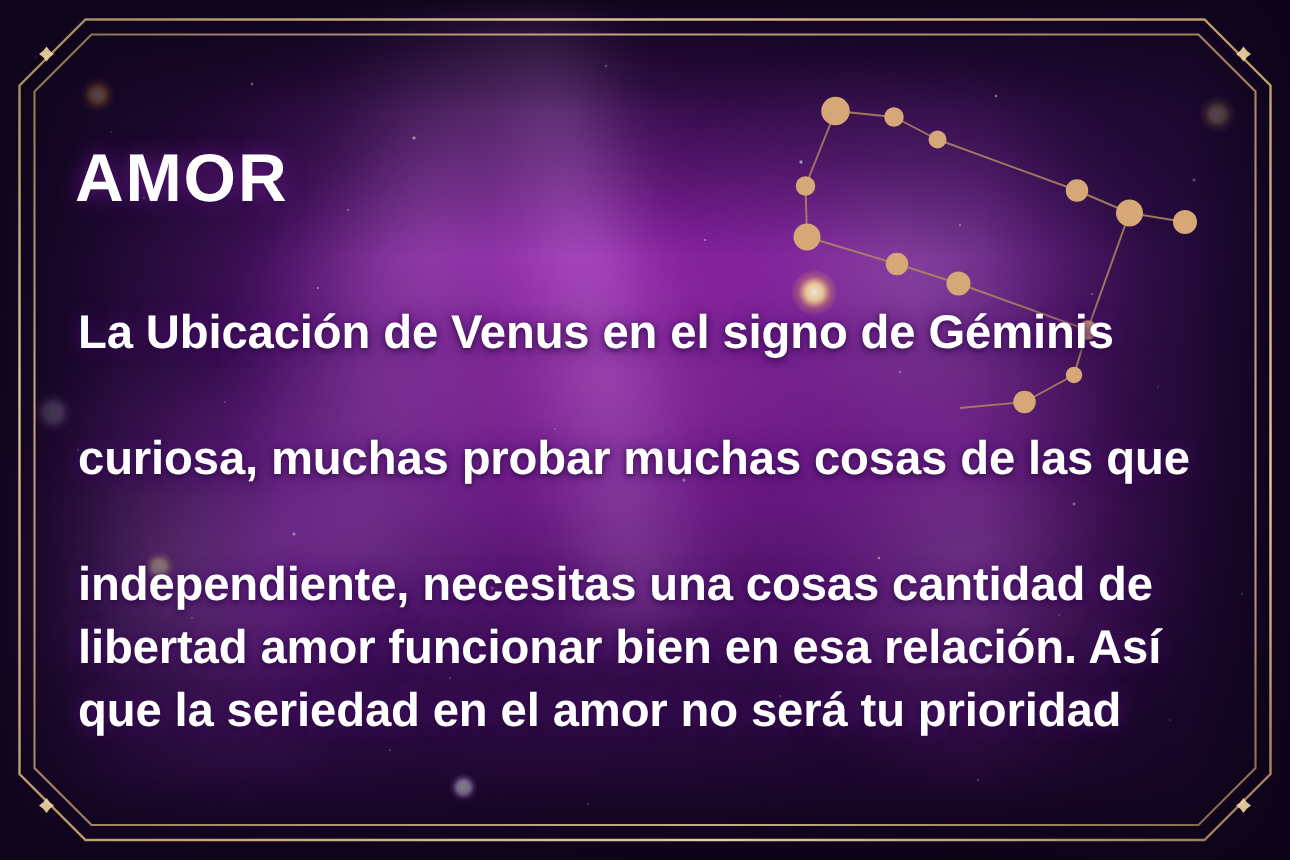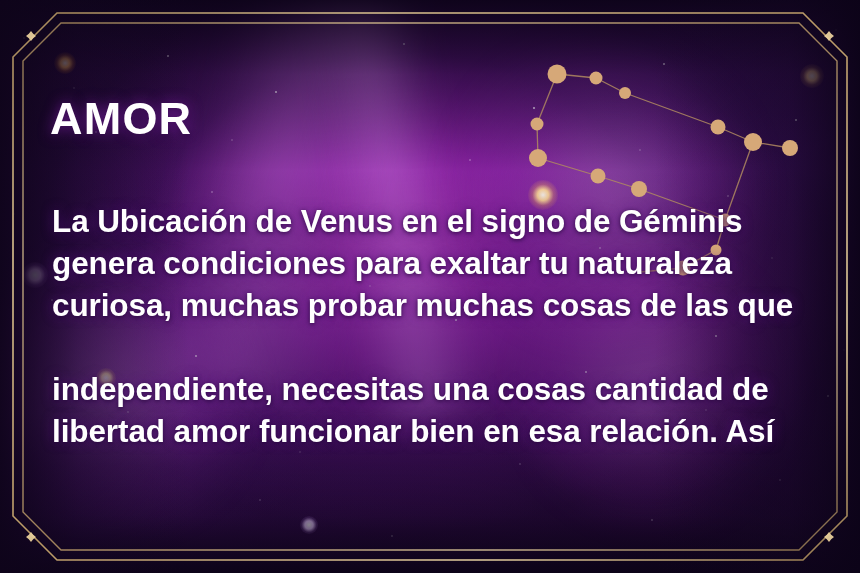--- a/index.html
+++ b/index.html
@@ -217,22 +217,22 @@
       <path d="M829,41 L831.2,38.2 L834,36 L831.2,33.8 L829,31 L826.8,33.8 L824,36 L826.8,38.2 Z"></path>
       <path d="M31,542 L33.2,539.2 L36,537 L33.2,534.8 L31,532 L28.8,534.8 L26,537 L28.8,539.2 Z"></path>
       <path d="M829,542 L831.2,539.2 L834,537 L831.2,534.8 L829,532 L826.8,534.8 L824,537 L826.8,539.2 Z"></path>
     </g>
   </svg>
 
   <div class="content">
     <div class="heading">AMOR</div>
     <div class="body-copy">
       <span>La Ubicación de Venus en el signo de Géminis</span><br>
-      <span>genera condiciones para exaltar tu naturaleza</span><br>
+      <br>
       <span>curiosa, muchas probar muchas cosas de las que</span><br>
       <br>
       <span>independiente, necesitas una cosas cantidad de</span><br>
       <span>libertad amor funcionar bien en esa relación. Así</span><br>
-      <br>
+      <span>que la seriedad en el amor no será tu prioridad</span><br>
     </div>
   </div>
 
 </div>
 
 </body></html>

